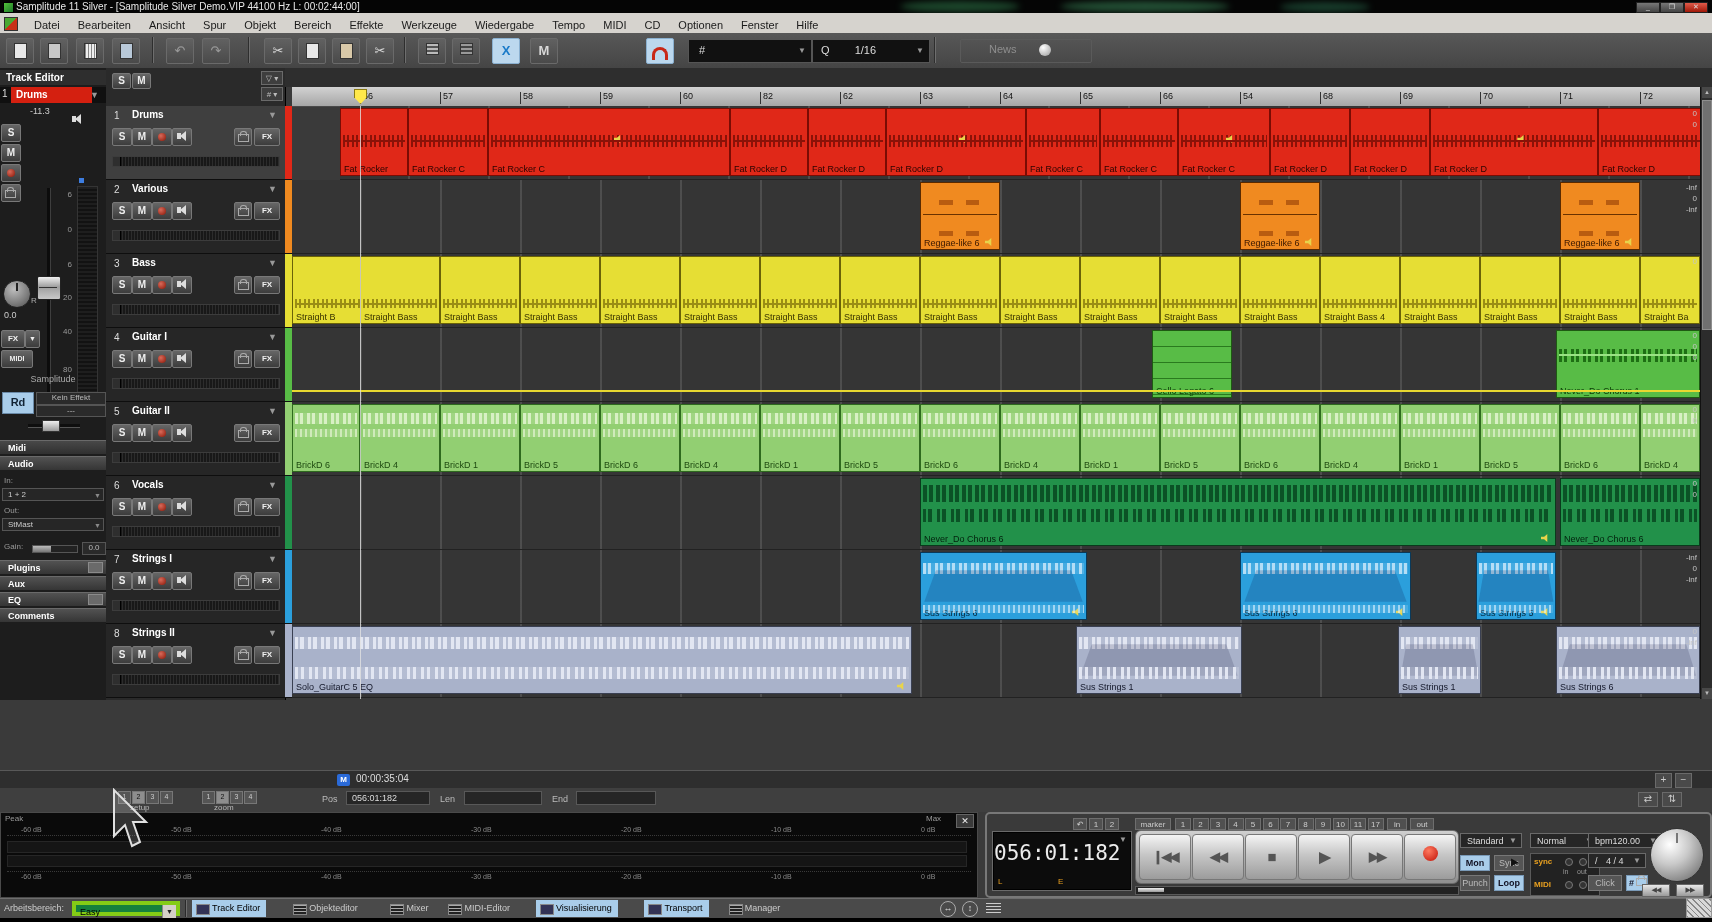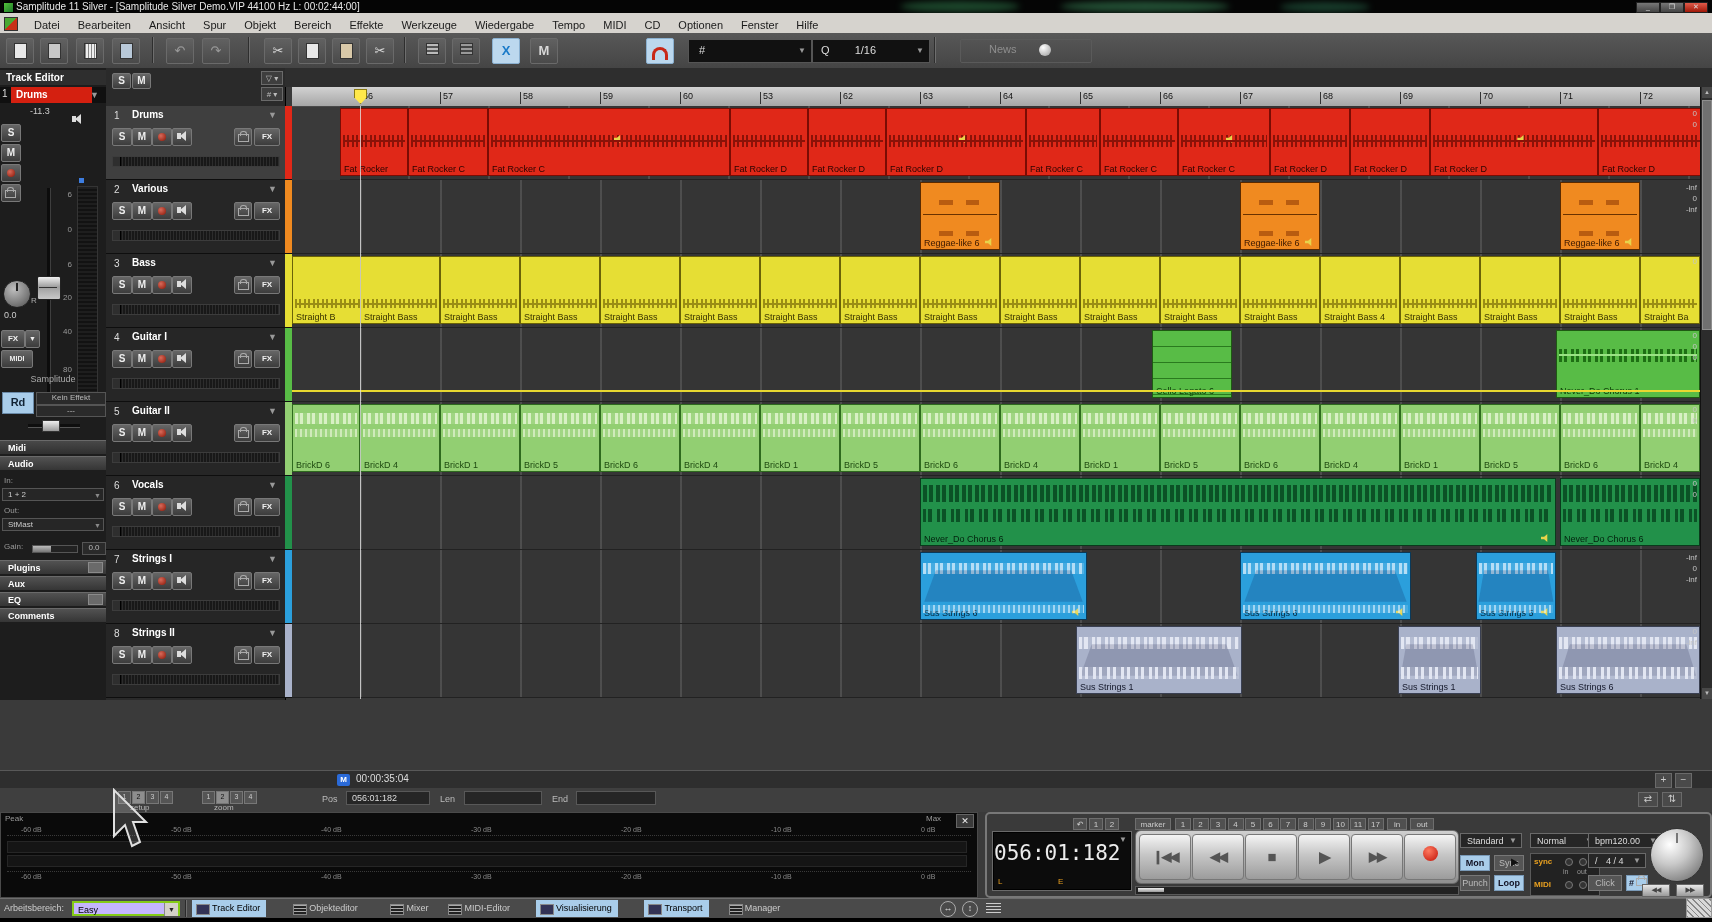--- a/index.html
+++ b/index.html
@@ -200,21 +200,21 @@
   #syncbox .io{position:absolute;color:#999;font-size:7px;}
   #bigknob{position:absolute;left:663px;top:14px;width:52px;height:52px;border-radius:50%;
     background:radial-gradient(circle at 36% 30%,#ffffff,#c9c9c9 40%,#8a8a8a 75%,#4f4f4f);border:1px solid #333;}
   #bigknob:after{content:"";position:absolute;left:25px;top:4px;width:2px;height:10px;background:#777;}
   .knavbtn{position:absolute;top:70px;width:26px;height:11px;background:linear-gradient(#e8e8e8,#9a9a9a);
     border:1px solid #666;color:#444;font-size:7px;text-align:center;line-height:10px;letter-spacing:-1px;}
   #texpander{position:absolute;left:524px;top:42px;color:#111;font-size:10px;}
   
   #bottombar{left:0;top:898px;width:1712px;height:20px;background:#4a4a4a;border-top:1px solid #6e6e6e;
     color:#ccc;font-size:9px;}
-  #ws-select{left:72px;top:2px;width:108px;height:15px;background:#c4b5fd;border:2px solid #84cc16;color:#000;
+  #ws-select{left:72px;top:2px;width:108px;height:15px;background:#15803d;border:4px solid #84cc16;color:#000;
     line-height:14px;padding-left:4px;box-sizing:border-box;}
   #ws-select .car{position:absolute;right:0;top:0;width:13px;height:13px;background:#d4d0c8;border-left:1px solid #888;
     color:#222;font-size:7px;text-align:center;line-height:13px;}
   .wsbtn{position:absolute;top:1px;height:17px;background:#4a4a4a;color:#ccc;line-height:17px;
     padding:0 6px 0 20px;box-sizing:border-box;white-space:nowrap;}
   .wsbtn.on{background:#a9cdea;color:#000;}
   .wsic{position:absolute;left:4px;top:4px;width:12px;height:9px;background:#222;border:1px solid #888;
     background-image:repeating-linear-gradient(180deg,#aaa 0 1px,transparent 1px 3px);}
   .wsbtn.on .wsic{background:#335;}
   .cic{position:absolute;top:2px;width:14px;height:14px;border:1px solid #aaa;border-radius:50%;color:#ddd;
@@ -489,33 +489,33 @@
     <div class="rnum" style="left: 71px;">56</div>
     <div class="rtick" style="left: 148px;"></div>
     <div class="rnum" style="left: 151px;">57</div>
     <div class="rtick" style="left: 228px;"></div>
     <div class="rnum" style="left: 231px;">58</div>
     <div class="rtick" style="left: 308px;"></div>
     <div class="rnum" style="left: 311px;">59</div>
     <div class="rtick" style="left: 388px;"></div>
     <div class="rnum" style="left: 391px;">60</div>
     <div class="rtick" style="left: 468px;"></div>
-    <div class="rnum" style="left: 471px;">53</div>
+    <div class="rnum" style="left: 471px;">82</div>
     <div class="rtick" style="left: 548px;"></div>
     <div class="rnum" style="left: 551px;">62</div>
     <div class="rtick" style="left: 628px;"></div>
     <div class="rnum" style="left: 631px;">63</div>
     <div class="rtick" style="left: 708px;"></div>
     <div class="rnum" style="left: 711px;">64</div>
     <div class="rtick" style="left: 788px;"></div>
     <div class="rnum" style="left: 791px;">65</div>
     <div class="rtick" style="left: 868px;"></div>
     <div class="rnum" style="left: 871px;">66</div>
     <div class="rtick" style="left: 948px;"></div>
-    <div class="rnum" style="left: 951px;">67</div>
+    <div class="rnum" style="left: 951px;">54</div>
     <div class="rtick" style="left: 1028px;"></div>
     <div class="rnum" style="left: 1031px;">68</div>
     <div class="rtick" style="left: 1108px;"></div>
     <div class="rnum" style="left: 1111px;">69</div>
     <div class="rtick" style="left: 1188px;"></div>
     <div class="rnum" style="left: 1191px;">70</div>
     <div class="rtick" style="left: 1268px;"></div>
     <div class="rnum" style="left: 1271px;">71</div>
     <div class="rtick" style="left: 1348px;"></div>
     <div class="rnum" style="left: 1351px;">72</div>
@@ -721,20 +721,24 @@
         <div class="lb">Sus Strings 6</div>
         <div class="ic"></div>
       </div>
       <div class="clip c-str1" style="left: 1184px; width: 80px;">
         <div class="env"></div>
         <div class="lb">Sus Strings 5</div>
         <div class="ic"></div>
       </div>
     </div>
     <div class="lane" style="top: 518px;">
+      <div class="clip c-str2" style="left: 0px; width: 620px;">
+        <div class="lb">Solo_GuitarC 5  EQ</div>
+        <div class="ic"></div>
+      </div>
       <div class="clip c-str2" style="left: 784px; width: 166px;">
         <div class="env"></div>
         <div class="lb">Sus Strings 1</div>
       </div>
       <div class="clip c-str2" style="left: 1106px; width: 83px;">
         <div class="env"></div>
         <div class="lb">Sus Strings 1</div>
       </div>
       <div class="clip c-str2" style="left: 1264px; width: 144px;">
         <div class="env"></div>

